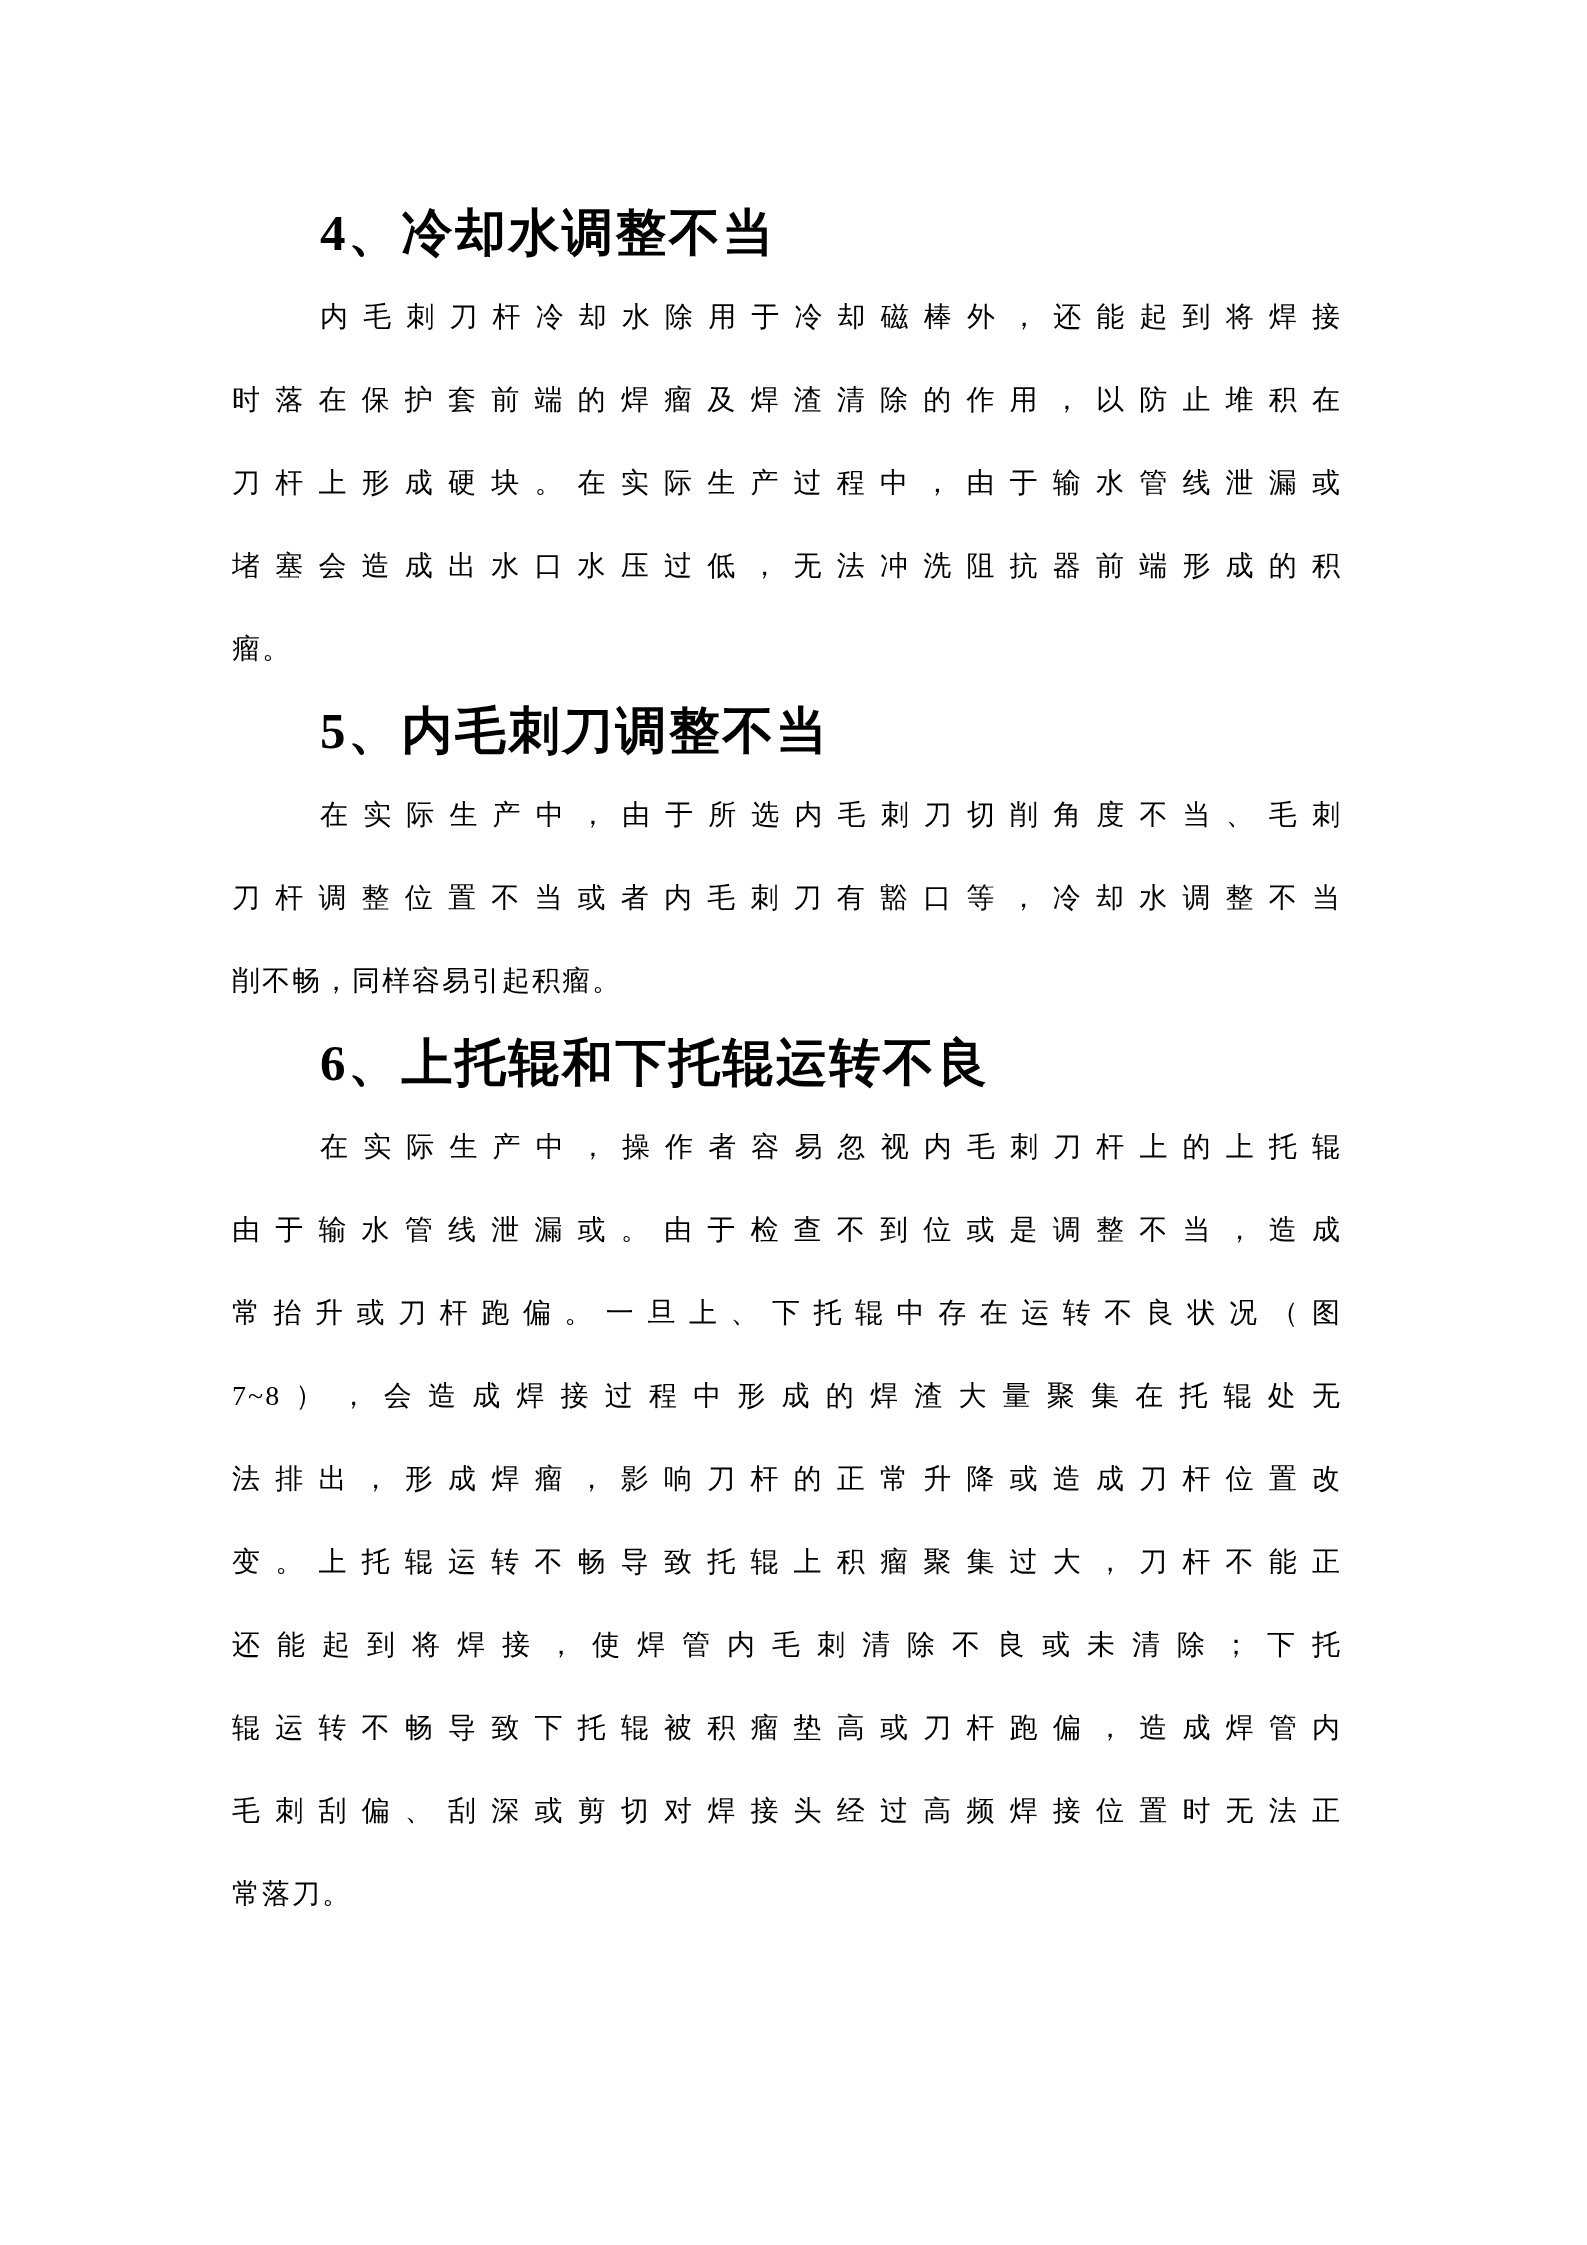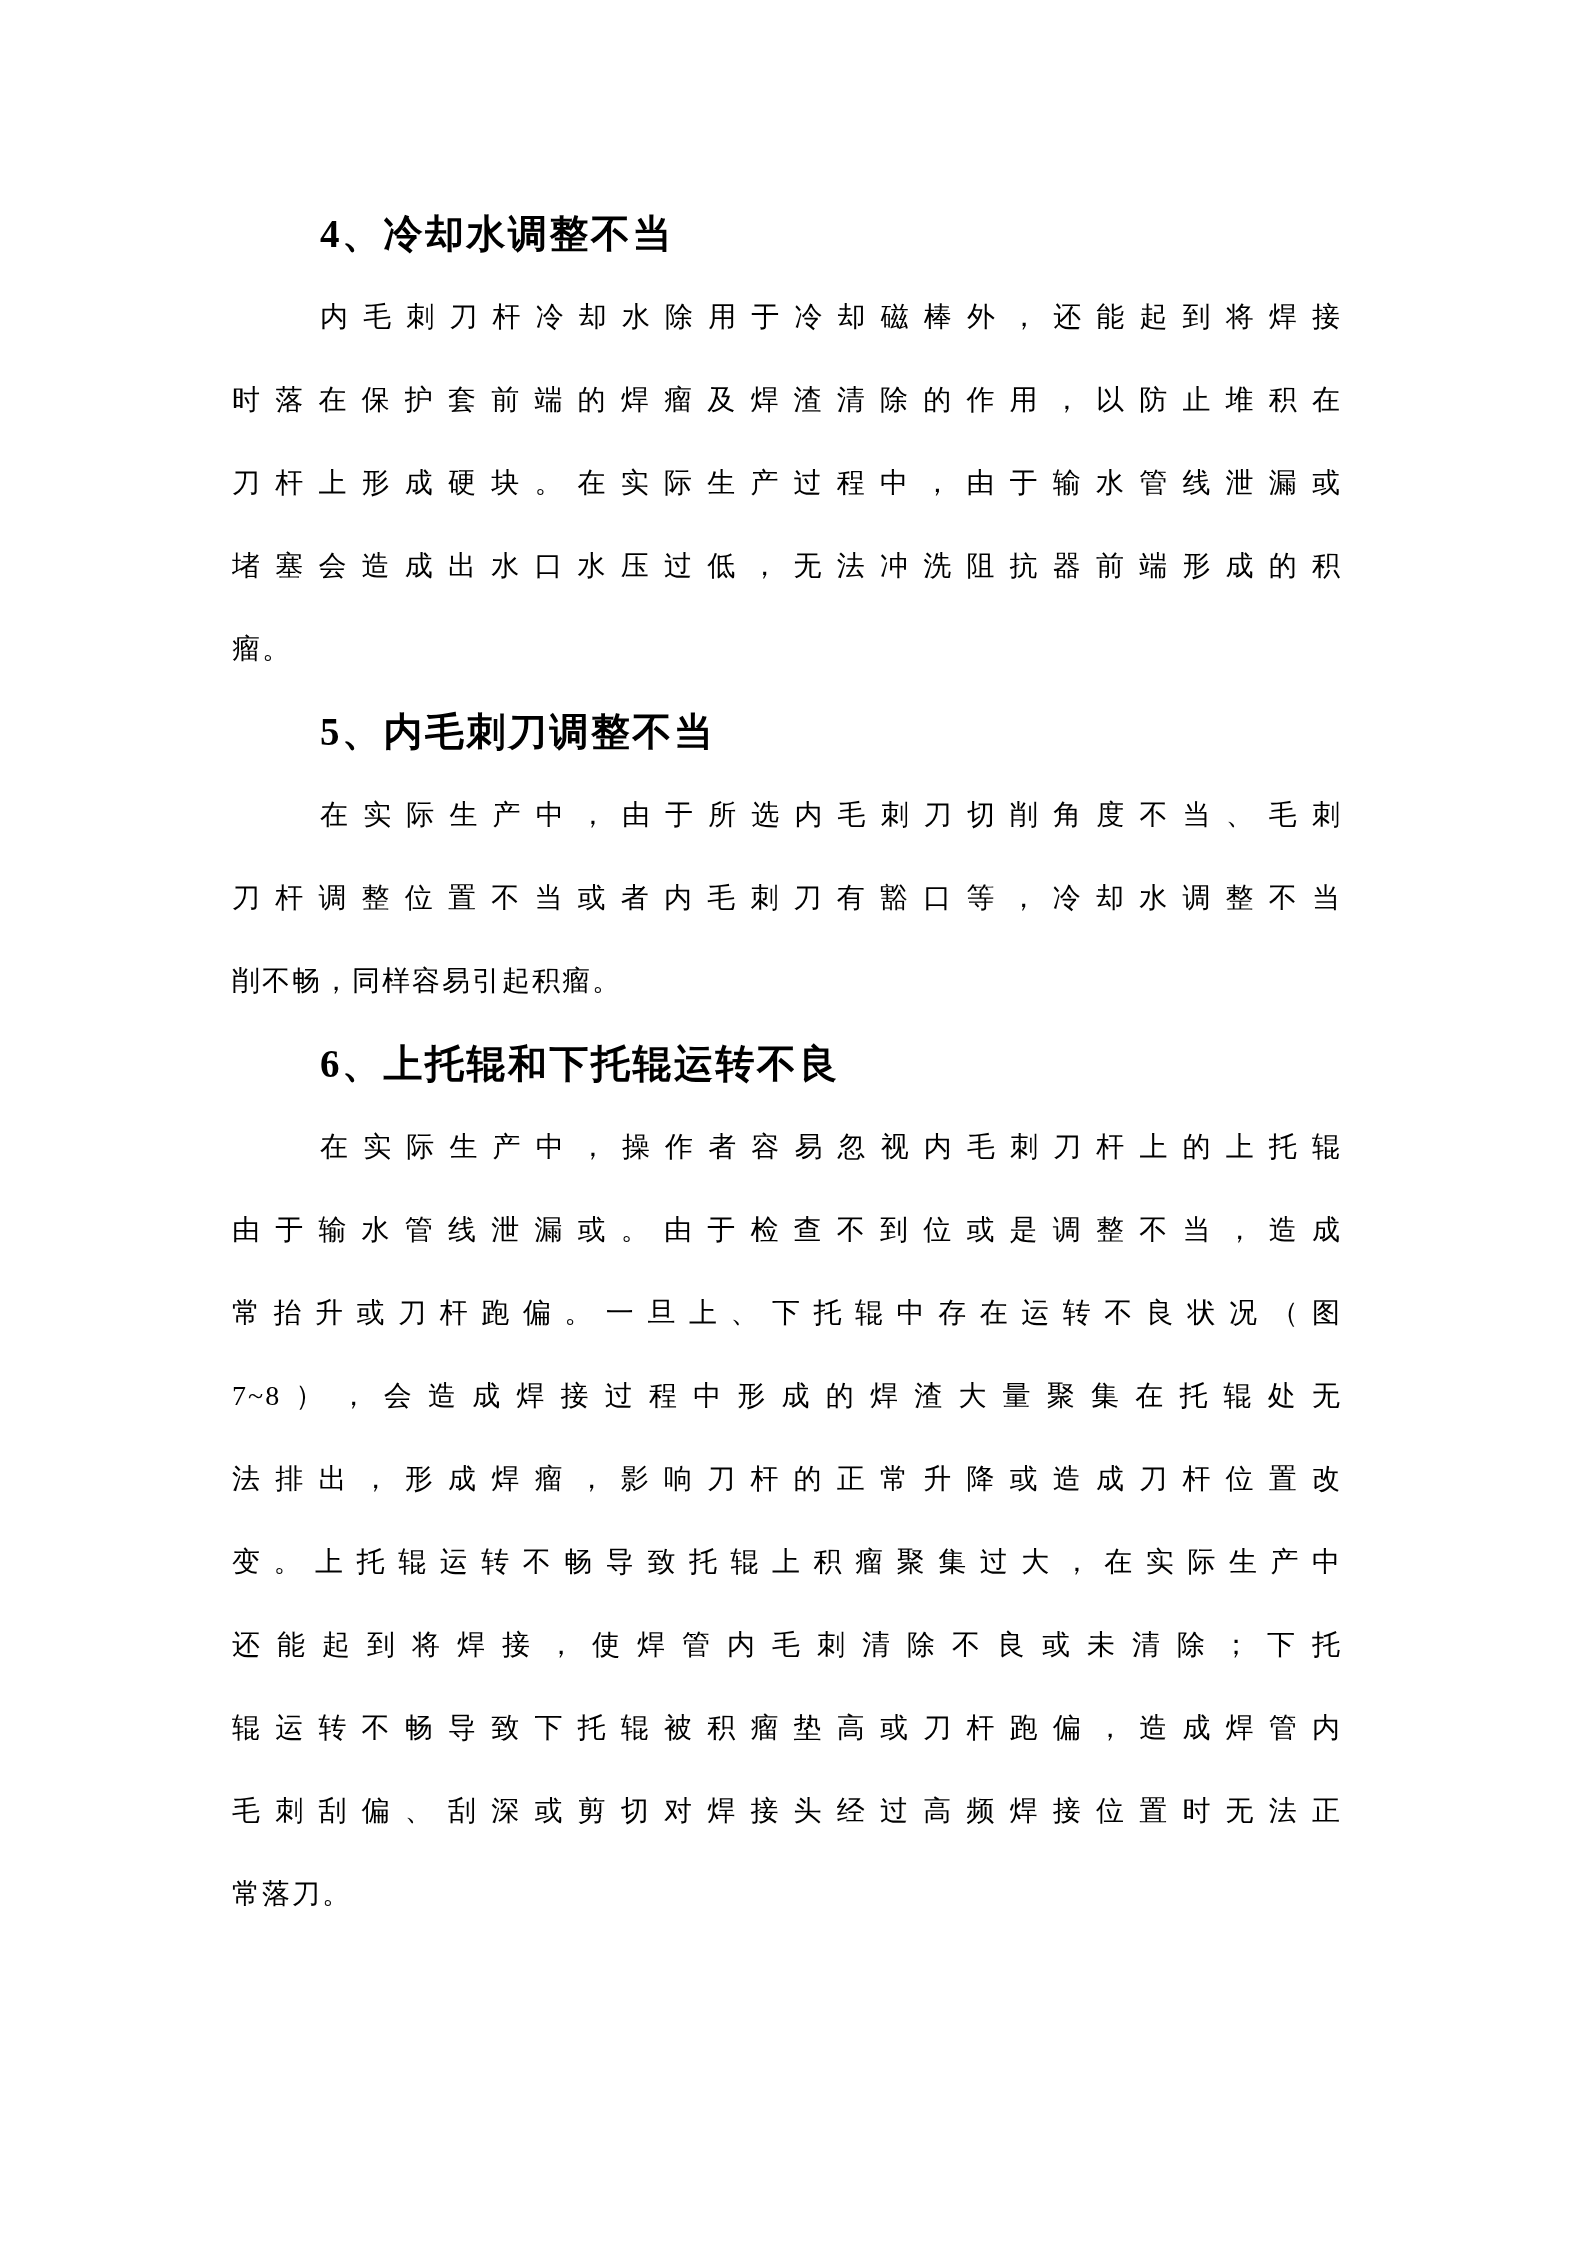--- a/index.html
+++ b/index.html
@@ -36,21 +36,21 @@
   .line.end {
     text-align: left;
     text-align-last: left;
   }
   .line.indent {
     text-indent: 88px;
   }
   .heading {
     height: 83px;
     line-height: 83px;
-    font-size: 39px;
+    font-size: 51px;
     font-weight: bold;
     text-indent: 88px;
     letter-spacing: 2.5px;
     text-align: left;
     overflow: hidden;
   }
 </style>
 </head>
 <body style="background: rgb(255, 255, 255);">
 
@@ -68,20 +68,20 @@
     <div class="line indent">在实际生产中，由于所选内毛刺刀切削角度不当、毛刺</div>
     <div class="line">刀杆调整位置不当或者内毛刺刀有豁口等，冷却水调整不当</div>
     <div class="line end">削不畅，同样容易引起积瘤。</div>
 
     <div class="heading">6、上托辊和下托辊运转不良</div>
     <div class="line indent">在实际生产中，操作者容易忽视内毛刺刀杆上的上托辊</div>
     <div class="line">由于输水管线泄漏或。由于检查不到位或是调整不当，造成</div>
     <div class="line">常抬升或刀杆跑偏。一旦上、下托辊中存在运转不良状况（图</div>
     <div class="line">7~8），会造成焊接过程中形成的焊渣大量聚集在托辊处无</div>
     <div class="line">法排出，形成焊瘤，影响刀杆的正常升降或造成刀杆位置改</div>
-    <div class="line">变。上托辊运转不畅导致托辊上积瘤聚集过大，在实际生产中</div>
+    <div class="line">变。上托辊运转不畅导致托辊上积瘤聚集过大，刀杆不能正</div>
     <div class="line">还能起到将焊接，使焊管内毛刺清除不良或未清除；下托</div>
     <div class="line">辊运转不畅导致下托辊被积瘤垫高或刀杆跑偏，造成焊管内</div>
     <div class="line">毛刺刮偏、刮深或剪切对焊接头经过高频焊接位置时无法正</div>
     <div class="line end">常落刀。</div>
 
   </div>
 </div>
 
 </body></html>

